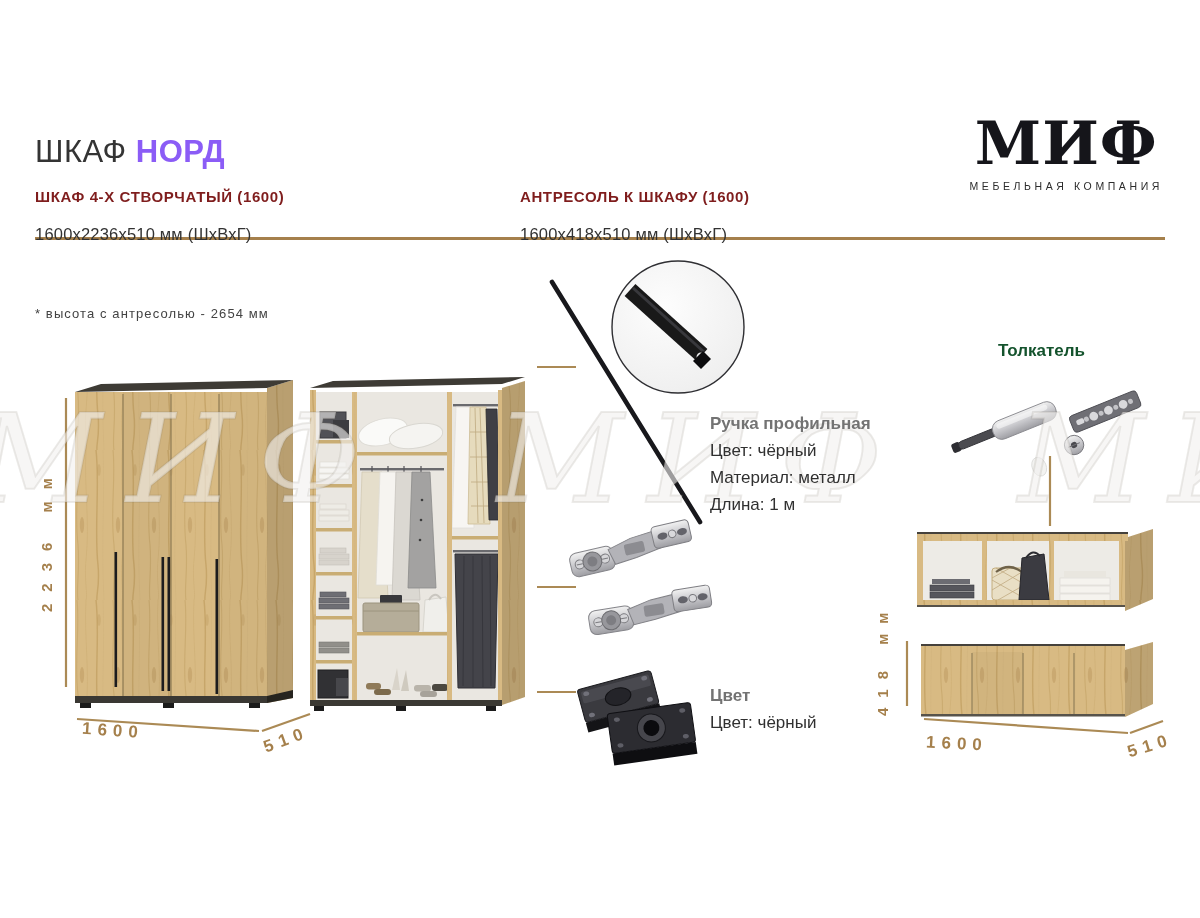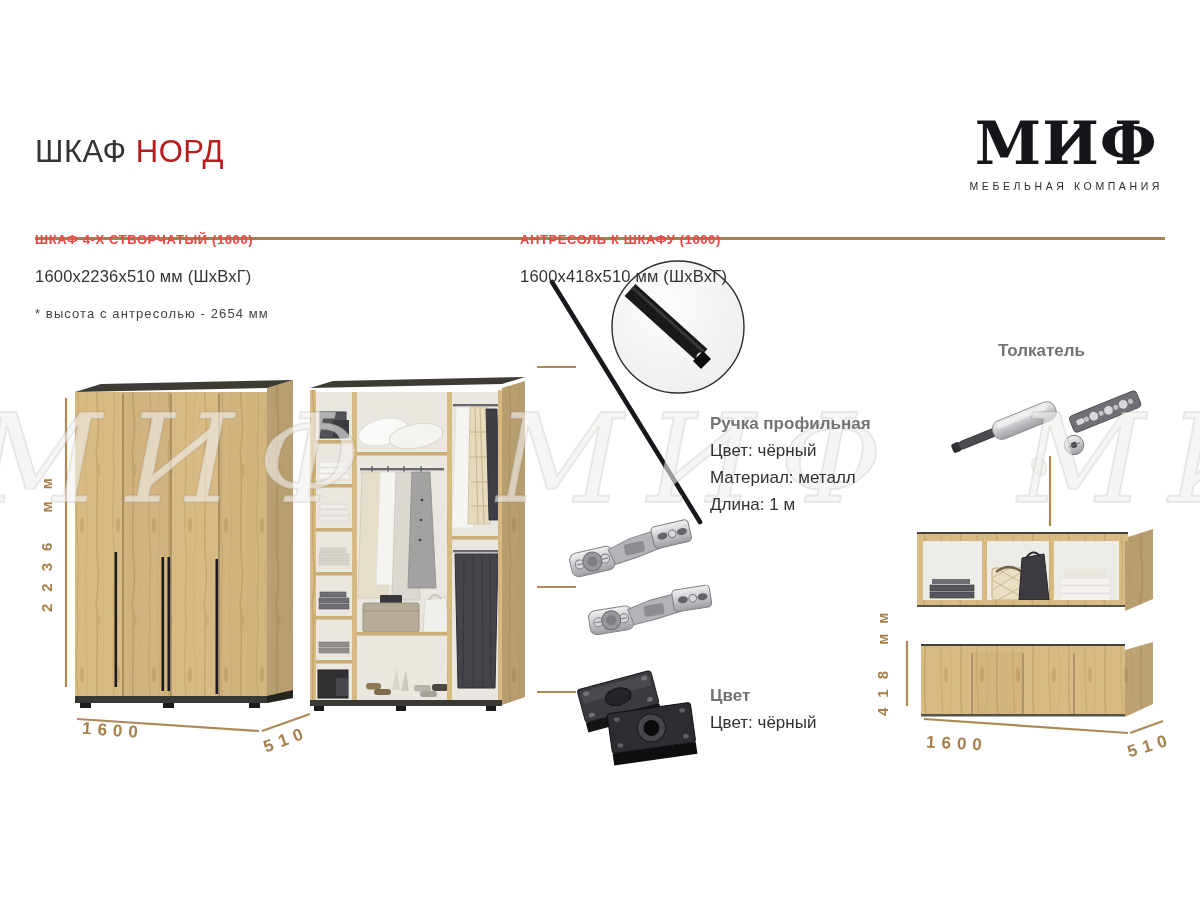--- a/index.html
+++ b/index.html
@@ -2,42 +2,42 @@
 <html><head>
 <meta charset="utf-8">
 <style>
   html,body{margin:0;padding:0;background:#ffffff;}
   body{width:1200px;height:918px;overflow:hidden;
        font-family:"Liberation Sans","DejaVu Sans",sans-serif;color:#2b2b2b;}
   #page{position:relative;width:1200px;height:918px;background:#fff;overflow:hidden;}
   #art{position:absolute;left:0;top:0;z-index:1;}
   .txt{position:absolute;z-index:3;}
   .page-title{left:35px;top:134px;font-size:31px;letter-spacing:.5px;font-weight:500;color:#343434;}
-  .page-title .accent{color:#b91c1c;font-weight:400;}
+  .page-title .accent{color:#8b5cf6;font-weight:700;}
   .prod{top:188px;}
-  .prod-name{font-size:13px;font-weight:700;letter-spacing:.6px;color:#ef4444;white-space:nowrap;margin-top:44px;}
+  .prod-name{font-size:15px;font-weight:700;letter-spacing:.6px;color:#7f1d1d;white-space:nowrap;}
   .prod-size{font-size:16.5px;margin-top:20px;color:#323232;letter-spacing:.2px;white-space:nowrap;}
   .rule{position:absolute;left:35px;top:237px;width:1130px;height:2.5px;background:#a5804c;z-index:1;}
   .footnote{left:35px;top:258px;font-size:13px;letter-spacing:1.1px;color:#434343;margin-top:48px;}
   .logo{top:110px;right:37px;text-align:center;}
   .logo-brand{font-family:"DejaVu Serif","Liberation Serif",serif;font-size:60px;line-height:1.1;
               color:#15151a;letter-spacing:1px;font-weight:bold;}
   .logo-tagline{font-size:10.5px;letter-spacing:3.6px;color:#2c2c2c;margin-top:4px;font-weight:500;white-space:nowrap;}
   .watermark{position:absolute;left:-25px;top:394px;width:1260px;z-index:2;pointer-events:none;
              font-family:"DejaVu Serif","Liberation Serif",serif;font-style:italic;
              font-size:124px;line-height:1.05;letter-spacing:24px;word-spacing:48px;white-space:nowrap;
              color:rgba(255,255,255,.55);-webkit-text-stroke:2px rgba(125,115,100,.13);
              text-shadow:0 0 1px rgba(125,115,100,.14);overflow:hidden;}
   .vdim{position:absolute;z-index:3;transform-origin:0 0;transform:rotate(-90deg);
         font-weight:700;font-size:15px;letter-spacing:12px;word-spacing:2px;color:#a5804c;white-space:nowrap;}
   .hdim{position:absolute;z-index:3;font-weight:700;font-size:17px;letter-spacing:6px;color:#a5804c;white-space:nowrap;}
   .hw{position:absolute;left:710px;z-index:3;font-size:17px;line-height:27px;color:#303030;white-space:nowrap;}
   .hw .b{font-weight:700;color:#737373;}
   .hw sup{font-size:11px;}
-  .pusher-label{left:998px;top:341px;font-size:17px;font-weight:700;color:#737373;}
+  .pusher-label{left:998px;top:341px;font-size:17px;font-weight:700;color:#14532d;}
 </style>
 </head>
 <body>
 
 <div id="page">
 
   <svg id="art" width="1200" height="918" viewBox="0 0 1200 918">
     <defs>
       <pattern id="wood" width="36" height="150" patternUnits="userSpaceOnUse">
         <rect width="36" height="150" fill="#d8ba83"></rect>

